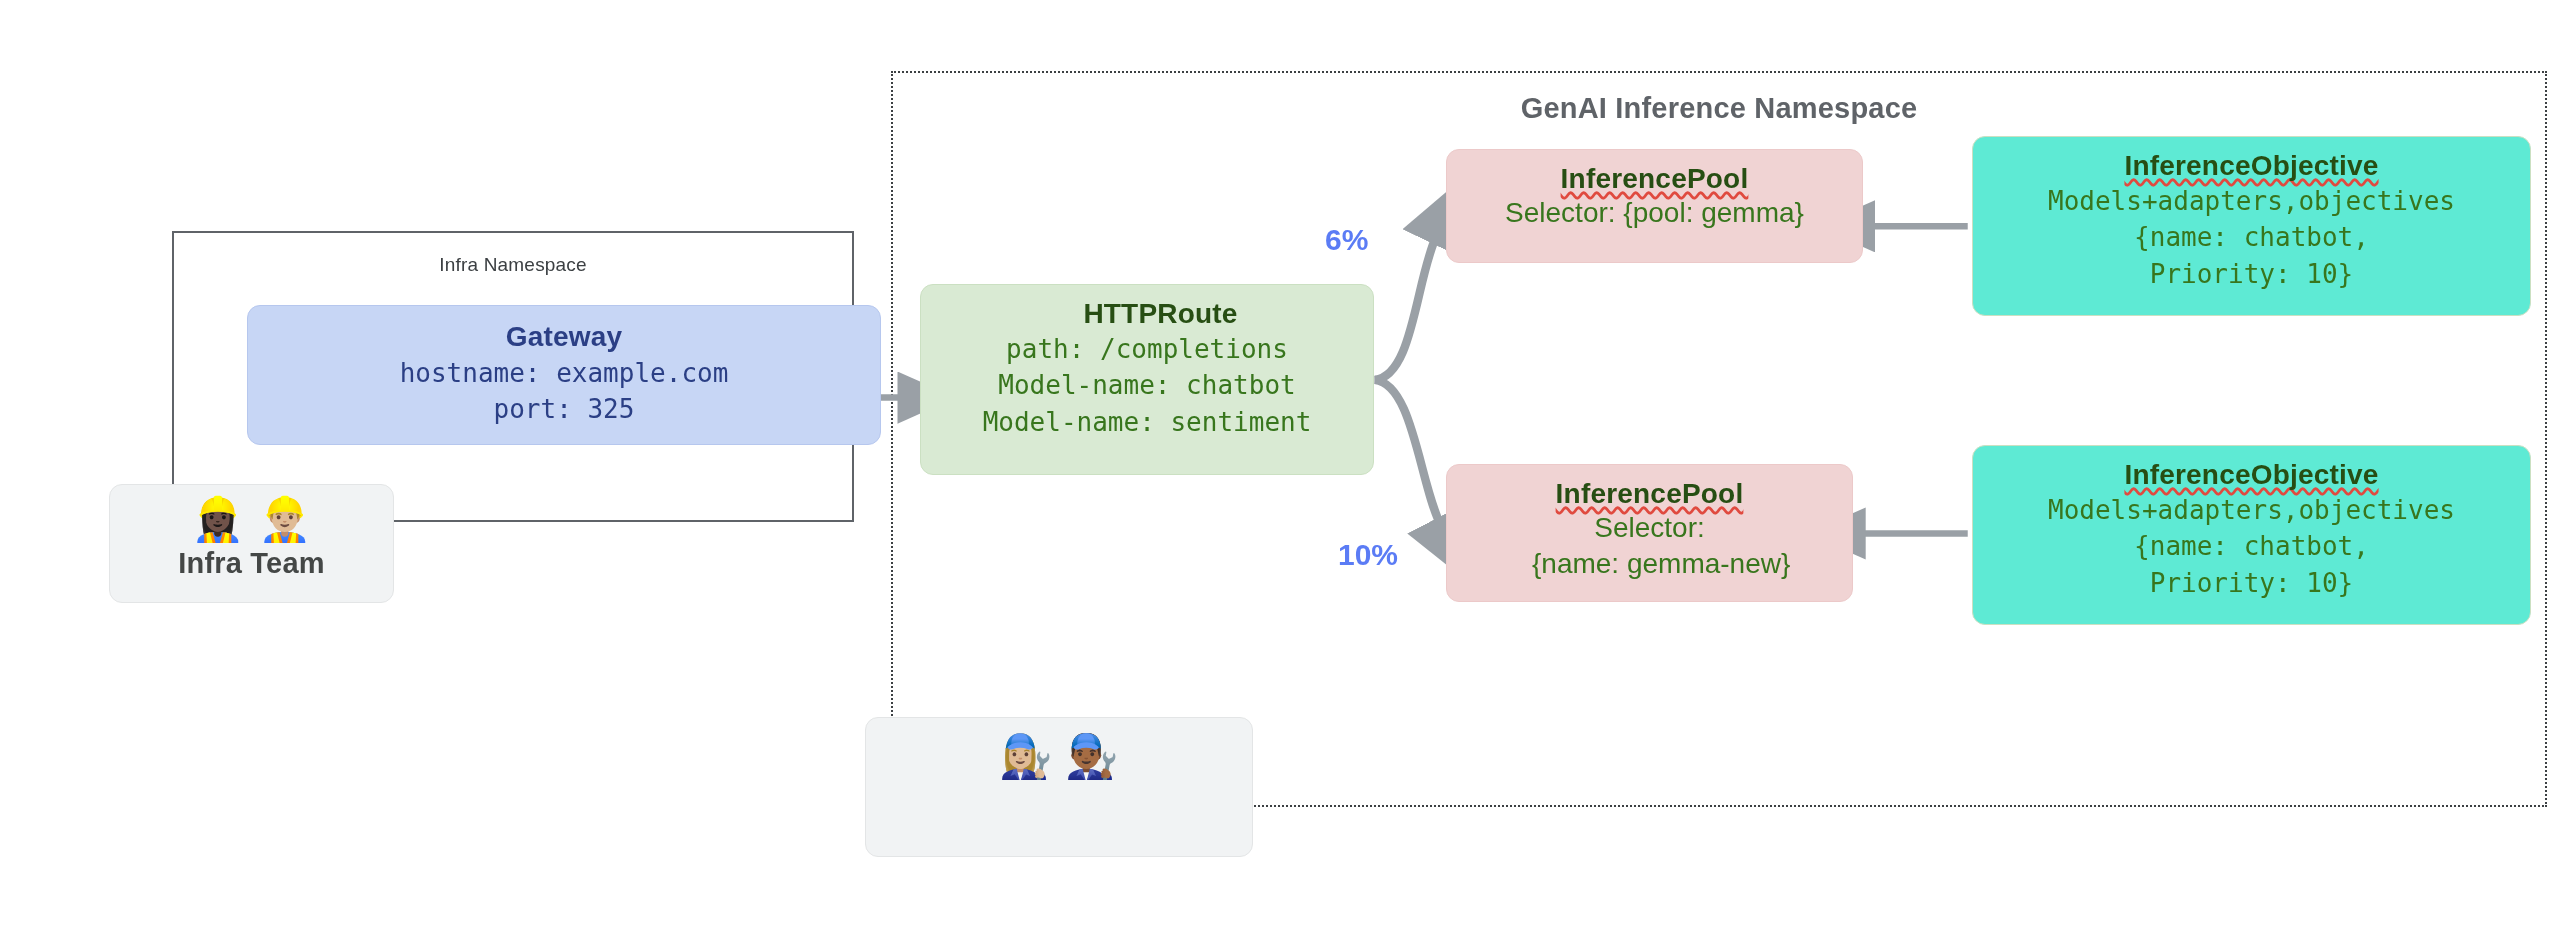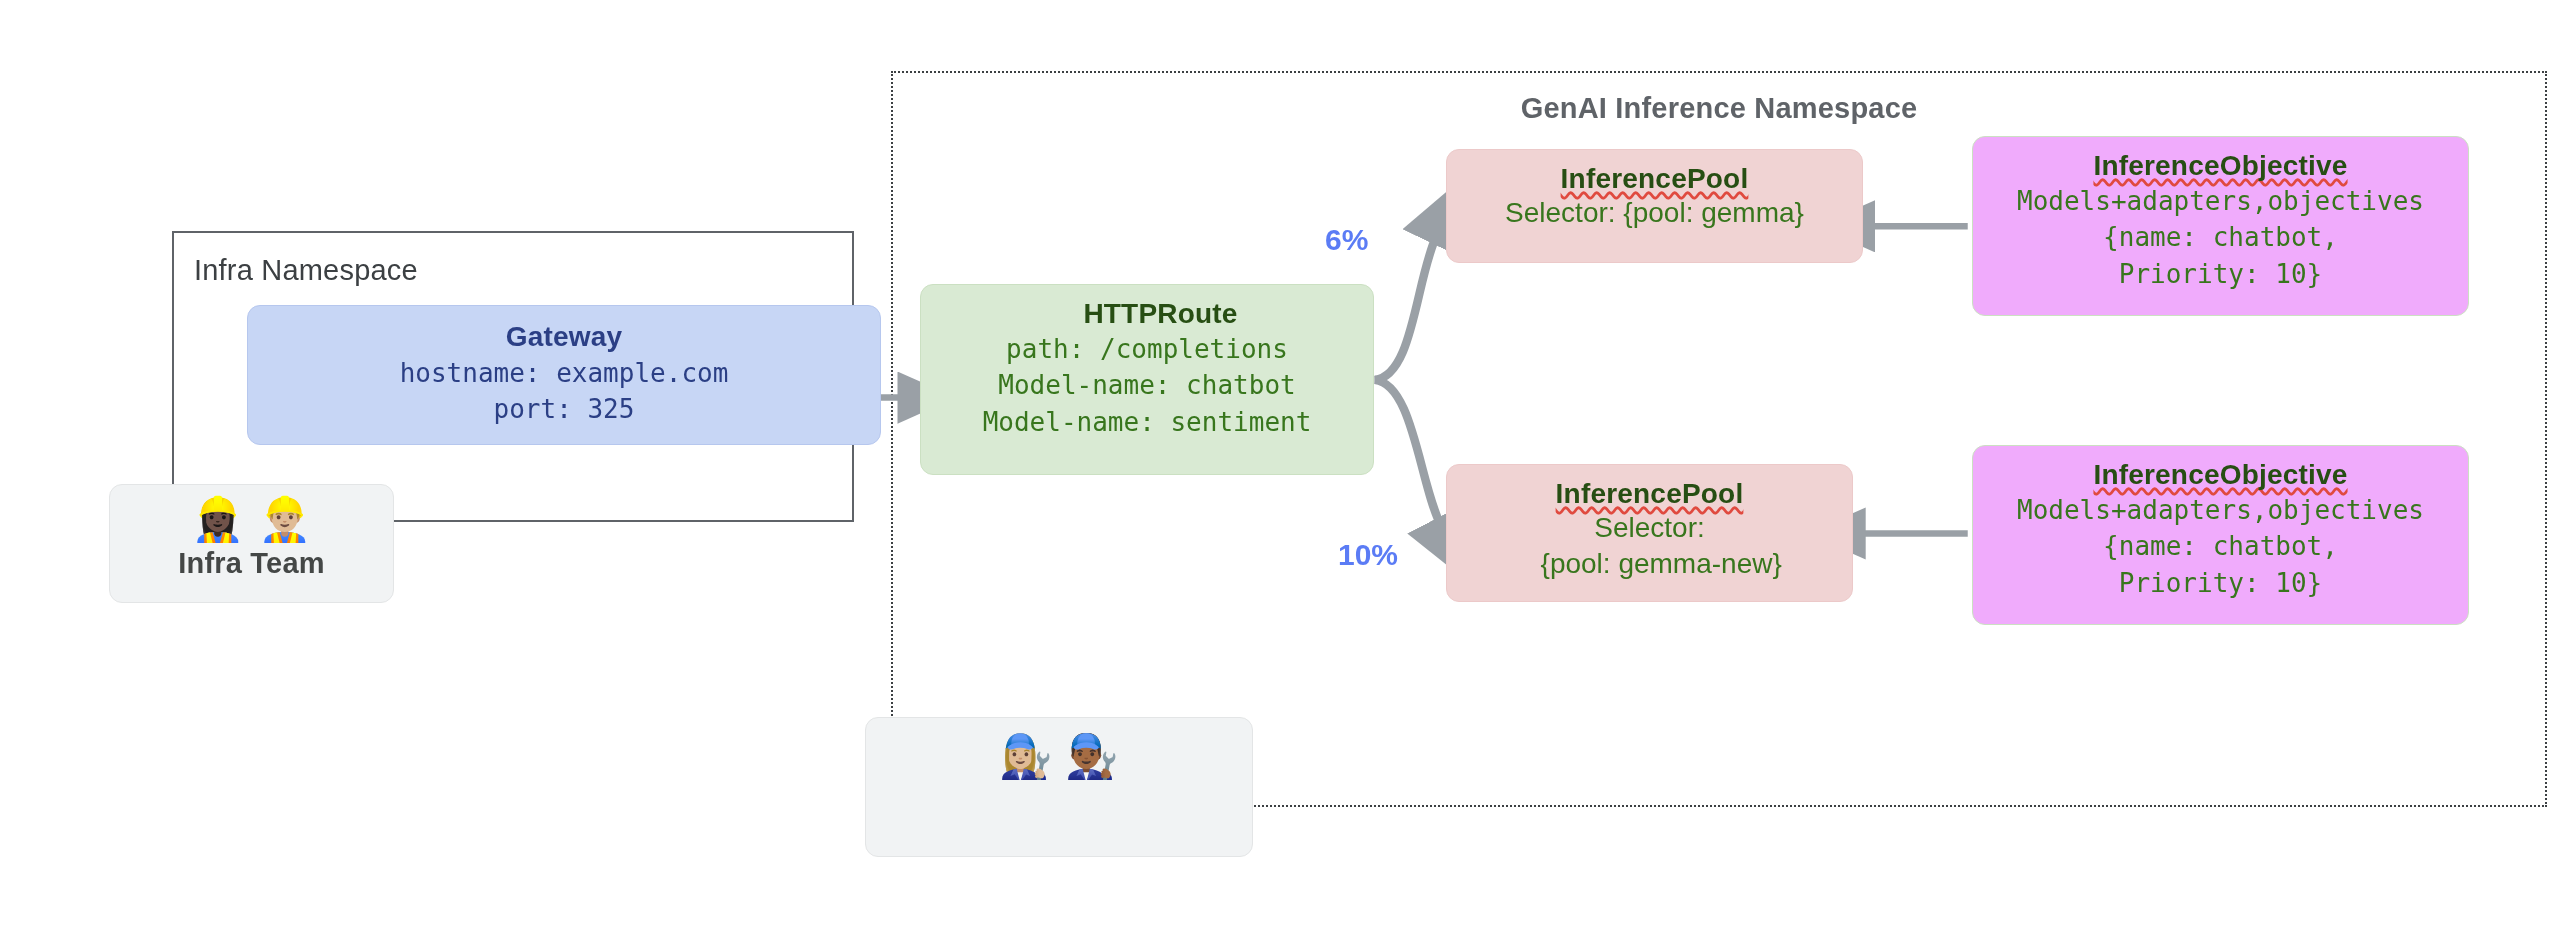--- a/index.html
+++ b/index.html
@@ -25,24 +25,24 @@
     width: 682px; height: 291px;
     border: 2.8px solid #5f6368;
     background: transparent;
     box-sizing: border-box;
     z-index: 4;
   }
   #infra-namespace-title {
     position: absolute;
     left: 0; top: 20.5px;
     width: 100%;
-    font-size: 29px;
+    text-align: center;
+    font-size: 19px;
     color: #3c4043;
     letter-spacing: 0.2px;
-    padding-left: 20px;
   }
   #genai-namespace {
     left: 891px; top: 71px;
     width: 1656px; height: 736px;
     border: 2.8px dotted #3c4043;
     background: transparent;
     box-sizing: border-box;
     z-index: 2;
   }
   #genai-namespace-title {
@@ -105,24 +105,24 @@
     border: 1.9px solid #ecc9c9;
     padding: 13px 20.5px;
   }
   .pool-card .title { font-size: 28px; color: #274e13; }
   .pool-card .body { font-size: 28px; color: #38761d; line-height: 1.30; font-family: "Liberation Sans", sans-serif; }
   #pool-gemma { left: 1446px; top: 149px; width: 417px; height: 114px; }
   #pool-gemma-new { left: 1446px; top: 464px; width: 407px; height: 138px; }
 
   
   .objective-card {
-    background: #f0abfc;
+    background: #5eead4;
     border: 1.9px solid #cbe0c2;
     padding: 13px 18.6px;
-    width: 497px;
+    width: 559px;
   }
   .objective-card .title { font-size: 28px; color: #274e13; margin-bottom: 0.9px; }
   .objective-card .body { font-size: 26px; color: #38761d; line-height: 1.40; }
   #objective-top { left: 1972px; top: 136px; height: 180px; }
   #objective-bottom { left: 1972px; top: 445px; height: 180px; }
 
   
   .team-chip {
     background: #f1f3f4;
     border: 0.9px solid #e3e5e6;
@@ -222,21 +222,21 @@
   </div>
 
   <div id="pool-gemma" class="abs card pool-card">
     <div class="title spell">InferencePool</div>
     <div class="body">Selector: {pool: gemma}</div>
   </div>
 
   <div id="pool-gemma-new" class="abs card pool-card">
     <div class="title spell">InferencePool</div>
     <div class="body">Selector:
-   {pool: gemma-new}</div>
+   {name: gemma-new}</div>
   </div>
 
   <div id="objective-top" class="abs card objective-card">
     <div class="title spell">InferenceObjective</div>
     <div class="body">Models+adapters,objectives
 {name: chatbot,
 Priority: 10}</div>
   </div>
 
   <div id="objective-bottom" class="abs card objective-card">

